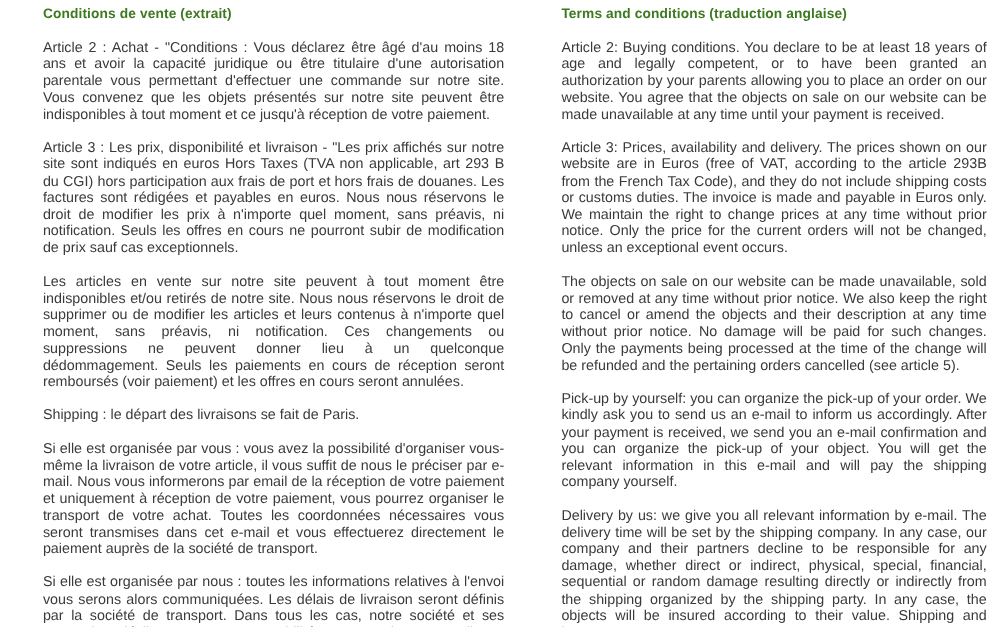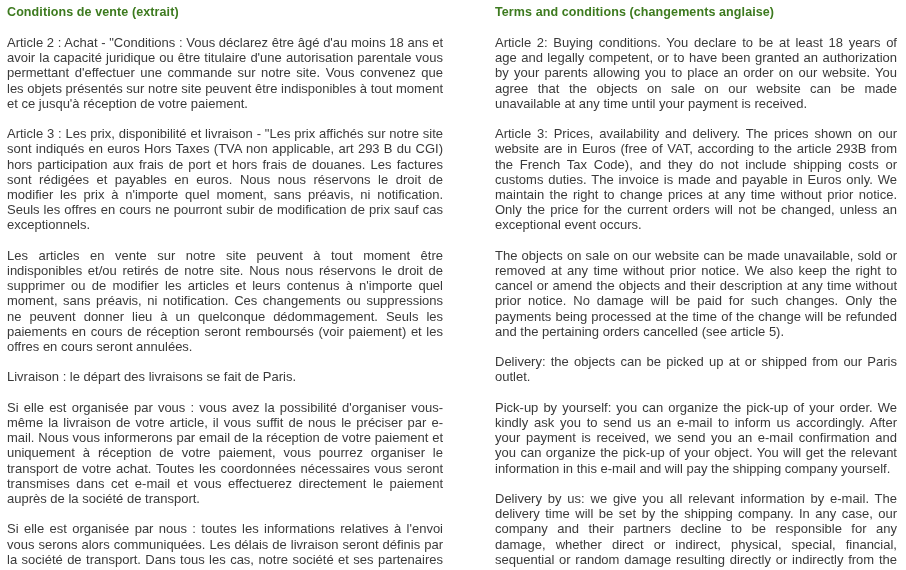--- a/index.html
+++ b/index.html
@@ -12,20 +12,21 @@
       height: 570px;
       overflow: hidden;
       font-family: "Liberation Sans", sans-serif;
       color: #3a3a3a;
     }
     .page {
       display: flex;
       width: 906px;
       height: 570px;
       box-sizing: border-box;
+      padding-left: 32px;
     }
     .col {
       box-sizing: border-box;
       padding-top: 5px;
     }
     .col-fr {
       width: 453px;
       padding-left: 7px;
       padding-right: 10px;
     }
@@ -52,28 +53,27 @@
 </head>
 <body>
 
 <div class="page">
 
   <div class="col col-fr">
     <div class="heading">Conditions de vente (extrait)</div>
     <p class="para">Article 2 : Achat - "Conditions : Vous déclarez être âgé d'au moins 18 ans et avoir la capacité juridique ou être titulaire d'une autorisation parentale vous permettant d'effectuer une commande sur notre site. Vous convenez que les objets présentés sur notre site peuvent être indisponibles à tout moment et ce jusqu'à réception de votre paiement.</p>
     <p class="para">Article 3 : Les prix, disponibilité et livraison - "Les prix affichés sur notre site sont indiqués en euros Hors Taxes (TVA non applicable, art 293 B du CGI) hors participation aux frais de port et hors frais de douanes. Les factures sont rédigées et payables en euros. Nous nous réservons le droit de modifier les prix à n'importe quel moment, sans préavis, ni notification. Seuls les offres en cours ne pourront subir de modification de prix sauf cas exceptionnels.</p>
     <p class="para">Les articles en vente sur notre site peuvent à tout moment être indisponibles et/ou retirés de notre site.  Nous nous réservons le droit de supprimer ou de modifier les articles et leurs contenus à n'importe quel moment, sans préavis, ni notification. Ces changements ou suppressions ne peuvent donner lieu à un quelconque dédommagement. Seuls les paiements en cours de réception seront remboursés (voir paiement) et les offres en cours seront annulées.</p>
-    <p class="para">Livraison : le départ des livraisons se fait de Paris.</p>
+    <p class="para">Shipping : le départ des livraisons se fait de Paris.</p>
     <p class="para">Si elle est organisée par vous : vous avez la possibilité d'organiser vous-même la livraison de votre article, il vous suffit de nous le préciser par e-mail. Nous vous informerons par email de la réception de votre paiement et uniquement à réception de votre paiement, vous pourrez organiser le transport de votre achat. Toutes les coordonnées nécessaires vous seront transmises dans cet e-mail et vous effectuerez directement le paiement auprès de la société de transport.</p>
     <p class="para">Si elle est organisée par nous : toutes les informations relatives à l'envoi vous serons alors communiquées. Les délais de livraison seront définis par la société de transport. Dans tous les cas, notre société et ses partenaires déclinent toutes responsabilité pour tous dommages directs ou indirects, corporels, accidentels, spéciaux, consécutifs, financiers et autres qui découlent directement ou indirectement du transport exercé par la société prestataire. Dans tous les cas, les articles seront assurés en fonction de leur valeur. Les frais de transport et d'assurance sont à votre charge.</p>
   </div>
 
   <div class="col col-en">
-    <div class="heading">Terms and conditions (changements anglaise)</div>
+    <div class="heading">Terms and conditions (traduction anglaise)</div>
     <p class="para">Article 2: Buying conditions. You declare to be at least 18 years of age and legally competent, or to have been granted an authorization by your parents allowing you to place an order on our website. You agree that the objects on sale on our website can be made unavailable at any time until your payment is received.</p>
     <p class="para">Article 3: Prices, availability and delivery. The prices shown on our website are in Euros (free of VAT, according to the article 293B from the French Tax Code), and they do not include shipping costs or customs duties. The invoice is made and payable in Euros only. We maintain the right to change prices at any time without prior notice. Only the price for the current orders will not be changed, unless an exceptional event occurs.</p>
     <p class="para">The objects on sale on our website can be made unavailable, sold or removed at any time without prior notice. We also keep the right to cancel or amend the objects and their description at any time without prior notice. No damage will be paid for such changes. Only the payments being processed at the time of the change will be refunded and the pertaining orders cancelled (see article 5).</p>
-    <p class="para">Delivery: the objects can be picked up at or shipped from our Paris outlet.</p>
     <p class="para">Pick-up by yourself: you can organize the pick-up of your order. We kindly ask you to send us an e-mail to inform us accordingly. After your payment is received, we send you an e-mail confirmation and you can organize the pick-up of your object. You will get the relevant information in this e-mail and will pay the shipping company yourself.</p>
     <p class="para">Delivery by us: we give you all relevant information by e-mail. The delivery time will be set by the shipping company. In any case, our company and their partners decline to be responsible for any damage, whether direct or indirect, physical, special, financial, sequential or random damage resulting directly or indirectly from the shipping organized by the shipping party. In any case, the objects will be insured according to their value. Shipping and insurance are at your expense.</p>
   </div>
 
 </div>
 
 </body></html>

